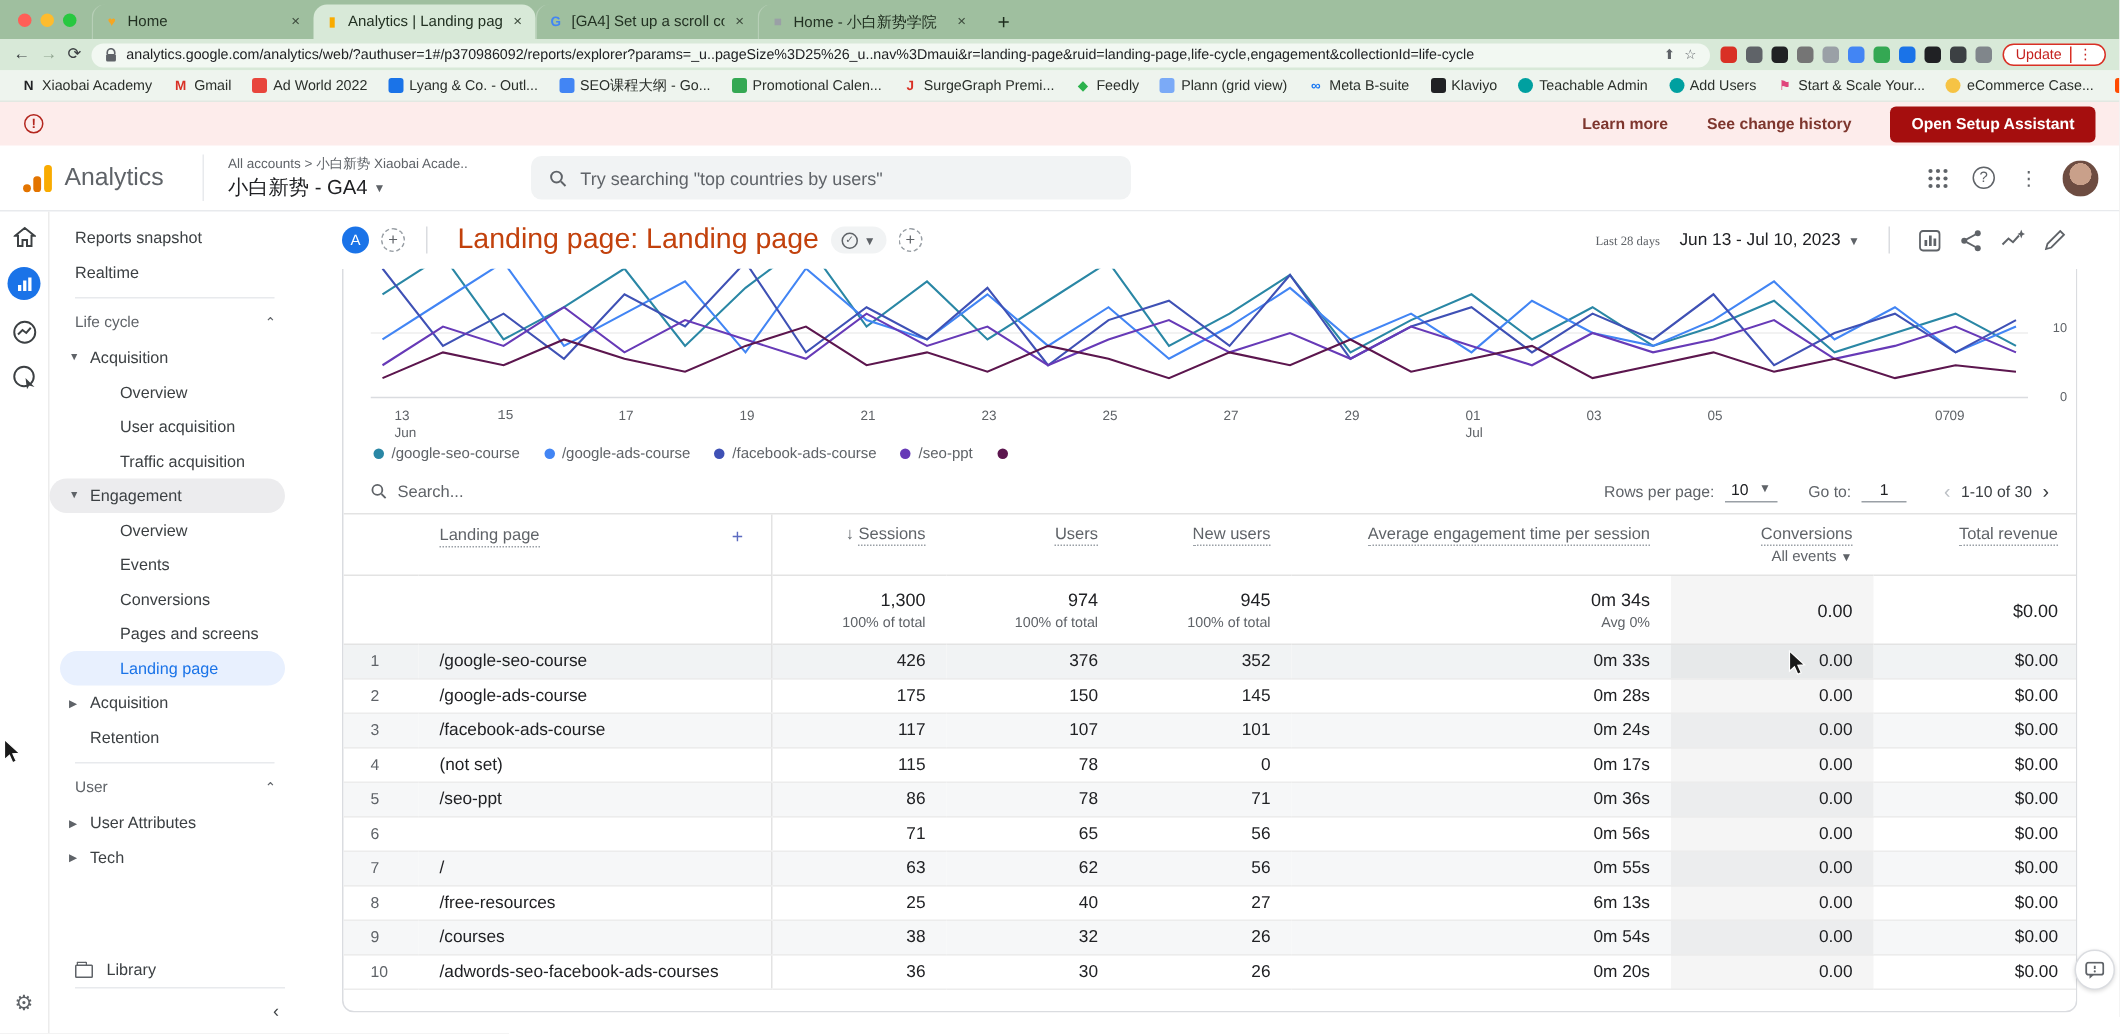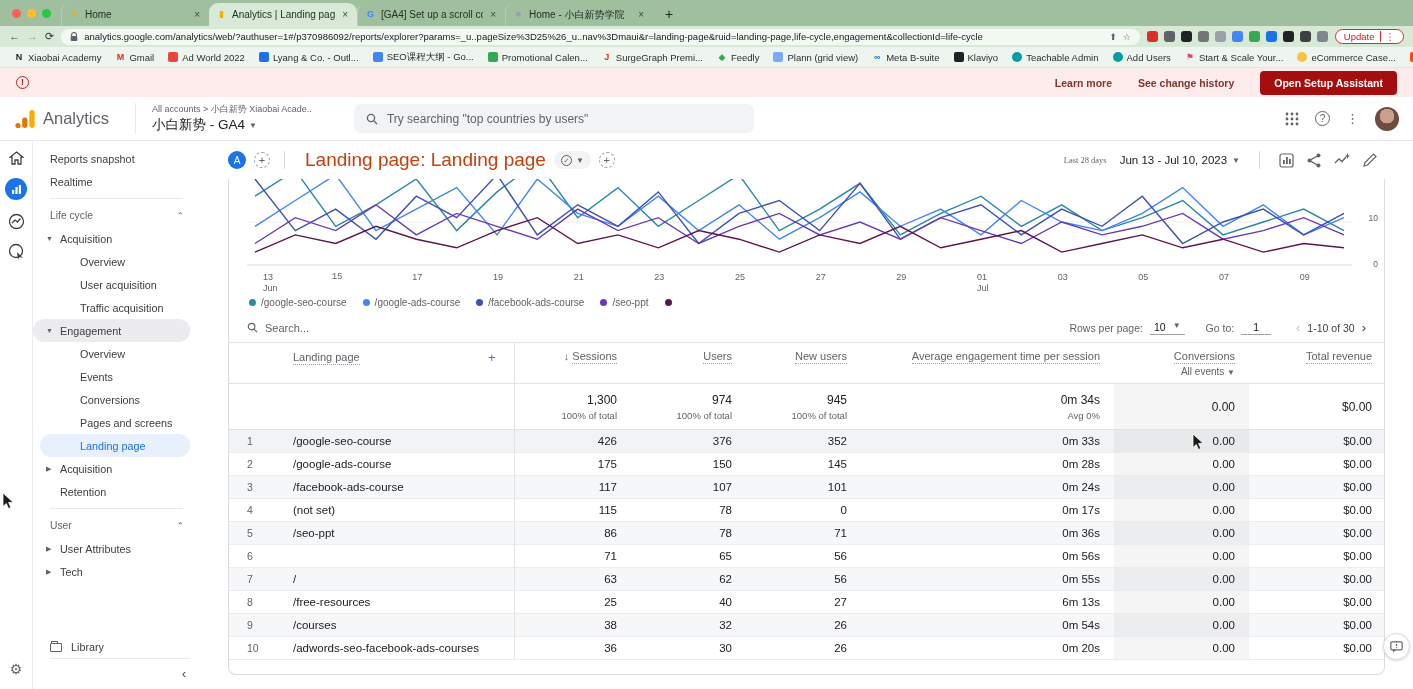--- a/index.html
+++ b/index.html
@@ -497,21 +497,21 @@
               <span class="xlab" style="left: 165.333px;">17</span>
               <span class="xlab" style="left: 246px;">19</span>
               <span class="xlab" style="left: 326.667px;">21</span>
               <span class="xlab" style="left: 407.333px;">23</span>
               <span class="xlab" style="left: 488px;">25</span>
               <span class="xlab" style="left: 568.667px;">27</span>
               <span class="xlab" style="left: 649.333px;">29</span>
               <span class="xlab" style="left: 730px;">01<span class="sub">Jul</span></span>
               <span class="xlab" style="left: 810.667px;">03</span>
               <span class="xlab" style="left: 891.333px;">05</span>
-              <span class="xlab" style="left: 972px;">07</span>
+              <span class="xlab" style="left: 1028px; text-align: center;">07</span>
               <span class="xlab" style="left: 1052.67px;">09</span>
             </div>
           <div class="legend" id="legend">
               <span class="lg">
                 <span class="dot" style="background: rgb(42, 135, 165);"></span>
                 <span>/google-seo-course</span>
               </span>
               <span class="lg">
                 <span class="dot" style="background: rgb(66, 133, 244);"></span>
                 <span>/google-ads-course</span>

